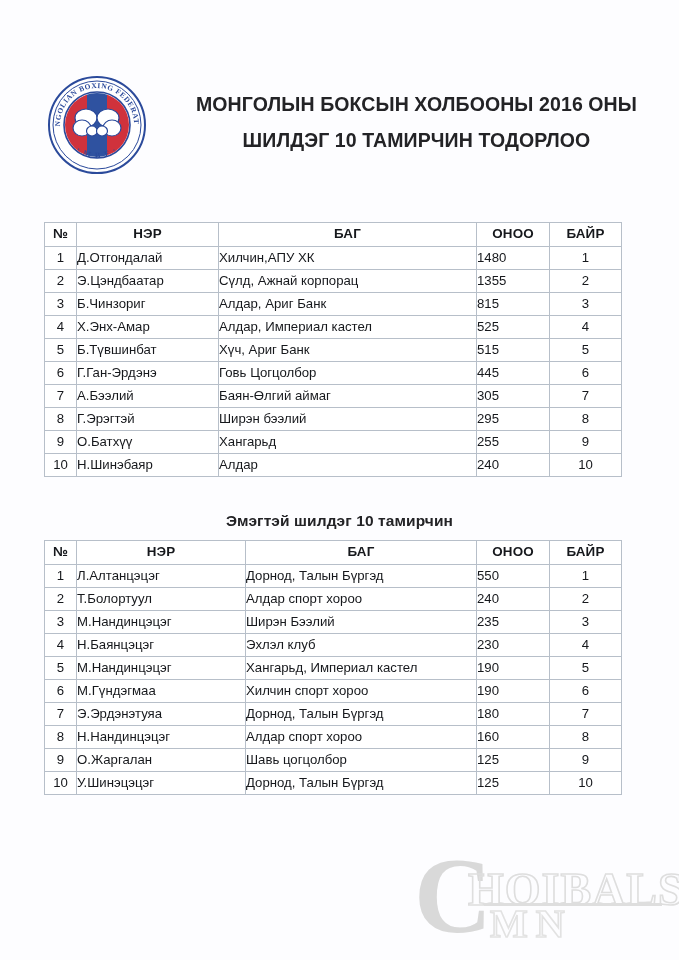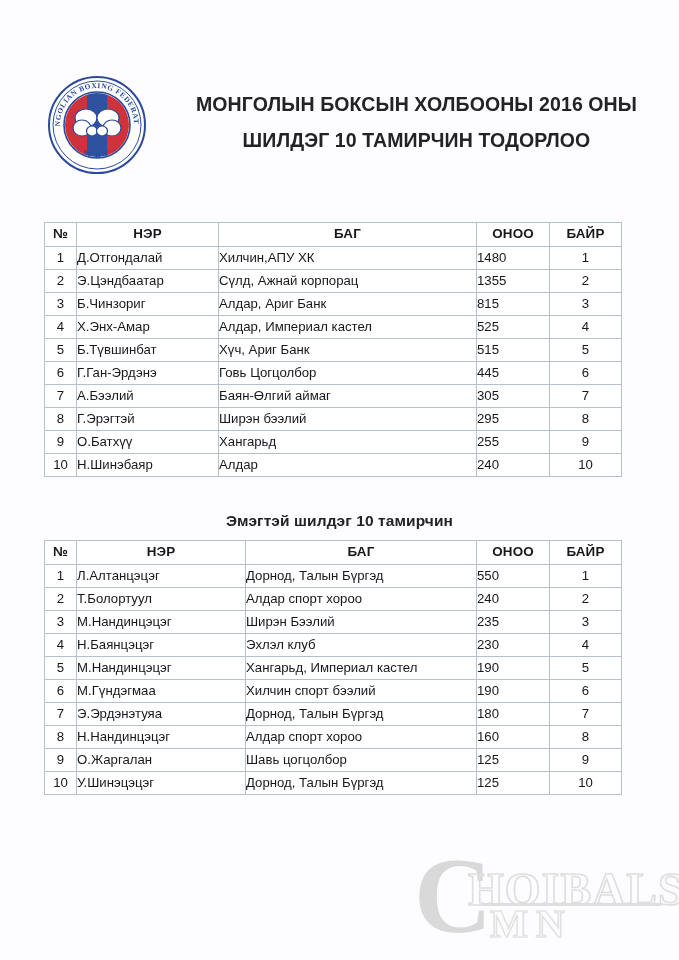--- a/index.html
+++ b/index.html
@@ -384,21 +384,21 @@
           <tr>
             <td class="c-num">5</td>
             <td class="c-name">М.Нандинцэцэг</td>
             <td class="c-team">Хангарьд, Империал кастел</td>
             <td class="c-score">190</td>
             <td class="c-place">5</td>
           </tr>
           <tr>
             <td class="c-num">6</td>
             <td class="c-name">М.Гүндэгмаа</td>
-            <td class="c-team">Хилчин спорт бээлий</td>
+            <td class="c-team">Хилчин спорт хороо</td>
             <td class="c-score">190</td>
             <td class="c-place">6</td>
           </tr>
           <tr>
             <td class="c-num">7</td>
             <td class="c-name">Э.Эрдэнэтуяа</td>
             <td class="c-team">Дорнод, Талын Бүргэд</td>
             <td class="c-score">180</td>
             <td class="c-place">7</td>
           </tr>

